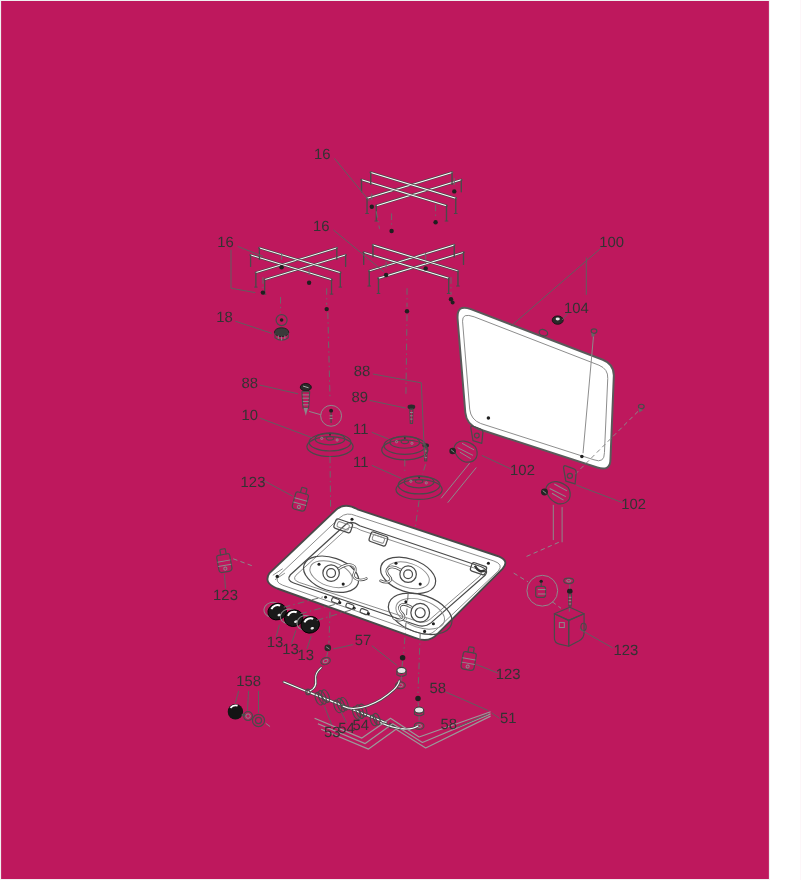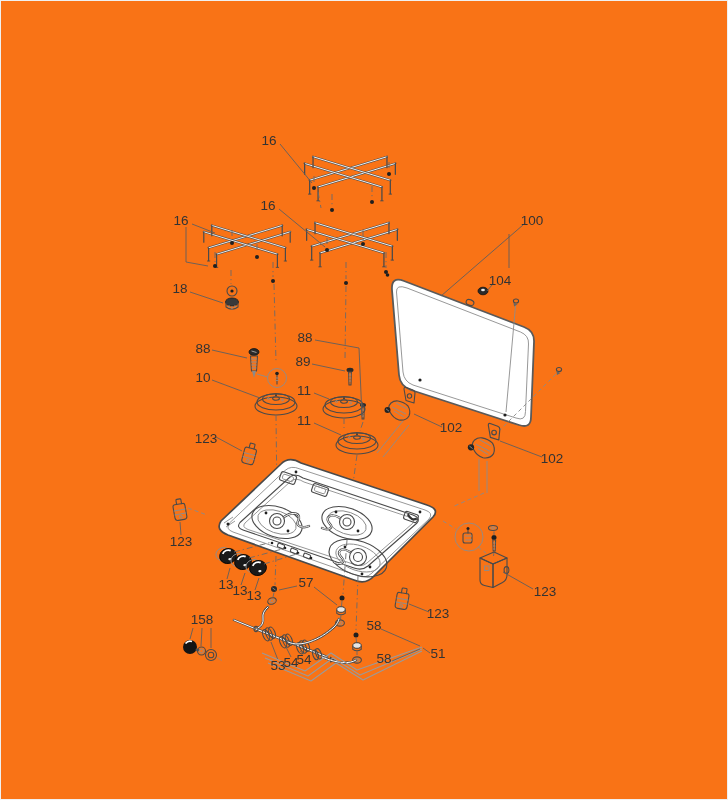--- a/index.html
+++ b/index.html
@@ -1,18 +1,18 @@
 <!DOCTYPE html>
 <html><head>
 <meta charset="utf-8">
 <style>
   html,body{margin:0;padding:0;background:#fff;}
-  .canvas{position:relative;width:728px;height:800px;background:#f97316;
+  .canvas{position:relative;width:676px;height:800px;background:#be185d;
           box-shadow:inset 0 0 0 1px #f0f0f0;overflow:hidden;
-          font-family:"Liberation Sans",sans-serif;}
+          font-family:"Liberation Sans",sans-serif;padding-left:24px;}
   svg{display:block;}
   .ln{stroke:#4a4a4a;stroke-width:1.1;fill:none;stroke-linecap:round;stroke-linejoin:round;}
   .ln2{stroke:#4a4a4a;stroke-width:1.5;fill:none;stroke-linecap:round;}
   .thin{stroke:#8c8c8c;stroke-width:0.9;fill:none;}
   .lead{stroke:#5f5f5f;stroke-width:0.9;fill:none;}
   .dash{stroke:#6a6a6a;stroke-width:0.9;fill:none;stroke-dasharray:6 3 1.2 3;}
   .dsh2{stroke:#8a8a8a;stroke-width:0.9;fill:none;stroke-dasharray:4 3;}
   .tube{stroke:#4c4c4c;stroke-width:2.6;fill:none;stroke-linecap:round;}
   .core{stroke:#ffffff;stroke-width:1.1;fill:none;stroke-linecap:round;}
   .pipe{stroke:#4c4c4c;stroke-width:2.4;fill:none;stroke-linecap:round;}

